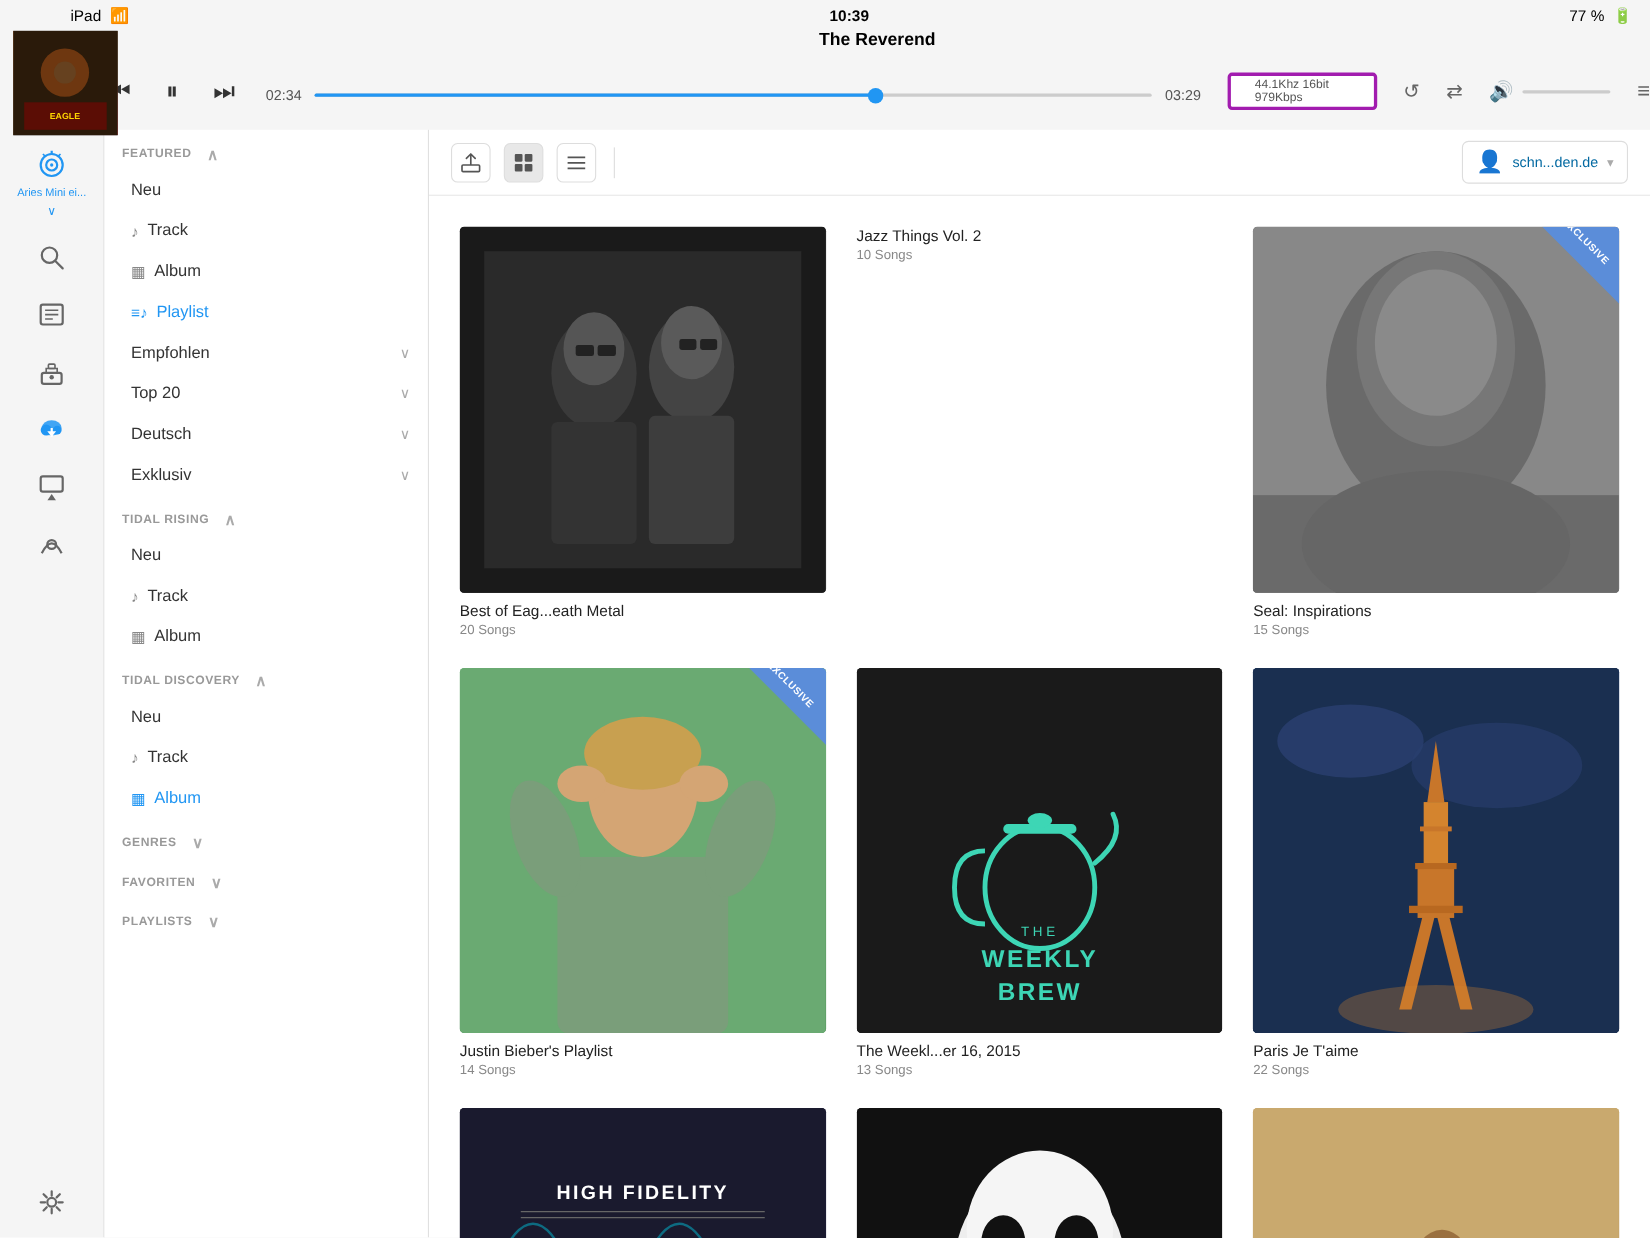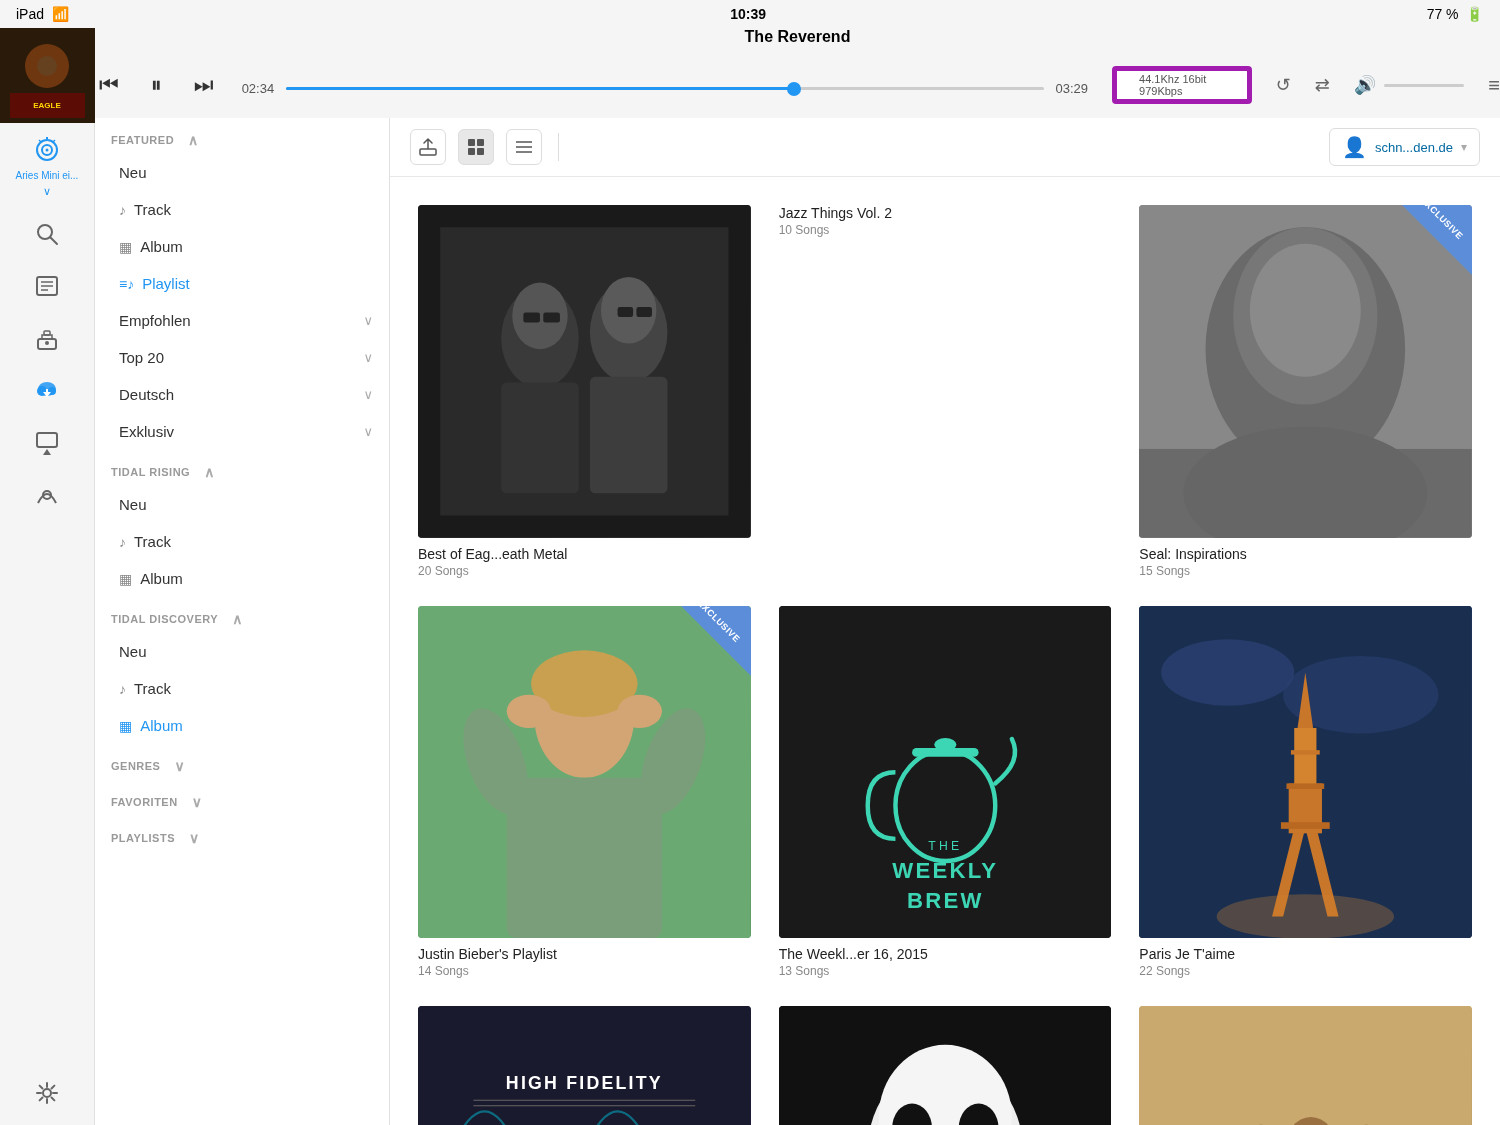--- a/index.html
+++ b/index.html
@@ -9,31 +9,31 @@
     .status-bar {
       background: #f5f5f5;
       display: flex;
       justify-content: space-between;
       align-items: center;
       padding: 4px 16px;
       height: 28px;
       font-size: 14px;
       font-weight: 500;
     }
-    .status-left { display: flex; align-items: center; gap: 8px; }
+    .status-left { display: flex; align-items: center; gap: 8px; margin-left: 48px; }
     .status-center { font-weight: 600; }
     .status-right { display: flex; align-items: center; gap: 8px; }
     .album-art {
       width: 95px;
       height: 95px;
       background: #333;
       flex-shrink: 0;
       overflow: hidden;
       position: absolute;
-      left: 0;
+      left: 12px;
       top: 0;
     }
     .album-art-inner {
       width: 95px;
       height: 95px;
       background: linear-gradient(135deg, #8B4513 0%, #654321 40%, #4a2c0a 70%, #8B0000 100%);
       position: relative;
     }
     .player-controls-area {
       display: flex;
@@ -88,21 +88,21 @@
       height: 14px;
       background: #2196F3;
       border-radius: 50%;
       position: absolute;
       top: -5px;
       left: 67%;
       transform: translateX(-50%);
     }
     .quality-badge {
       background: #fff;
-      border: 5px solid #a21caf;
+      border: 3px solid #a21caf;
       border-radius: 4px;
       padding: 2px 22px;
       font-size: 11px;
       color: #555;
     }
     .volume-area {
       display: flex;
       align-items: center;
       gap: 8px;
     }

